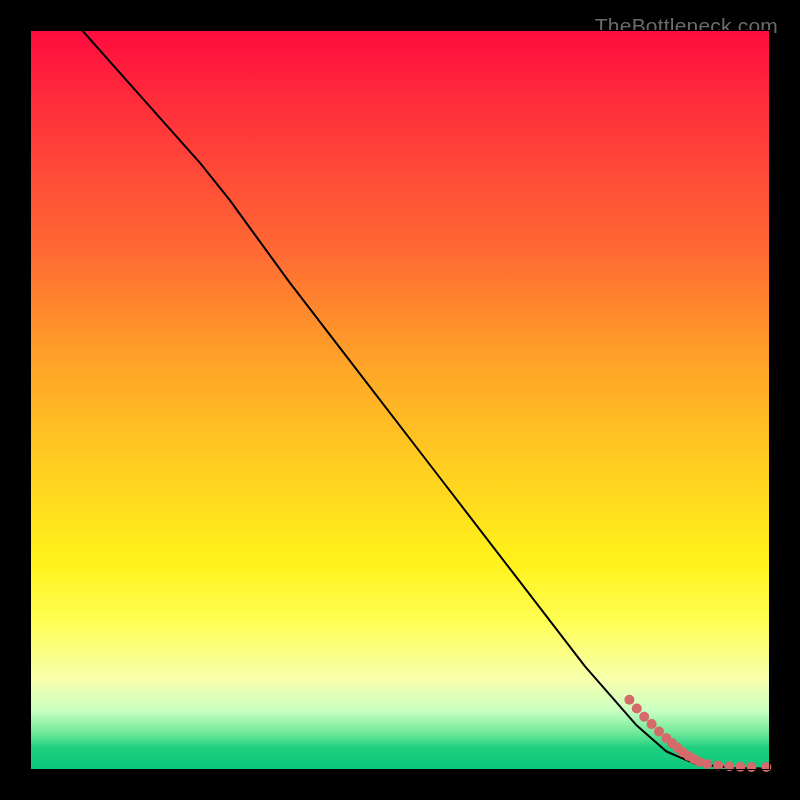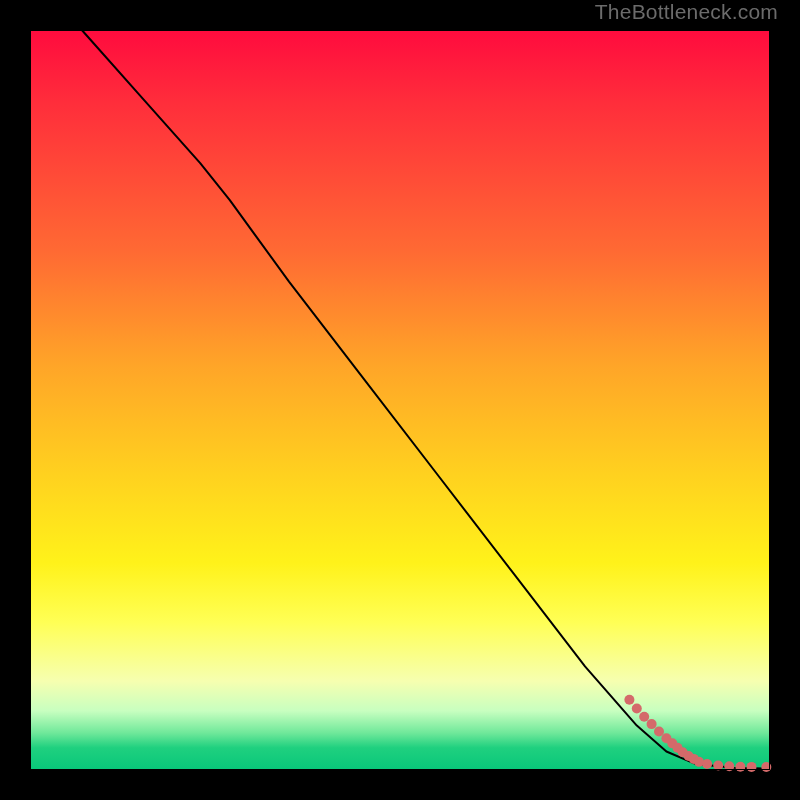--- a/index.html
+++ b/index.html
@@ -11,21 +11,21 @@
     overflow: hidden;
     font-family: Arial, Helvetica, sans-serif;
   }
   .stage {
     position: relative;
     width: 800px;
     height: 800px;
   }
   .watermark {
     position: absolute;
-    top: 0;
+    top: 14px;
     right: 22px;
     color: #6b6b6b;
     font-size: 21px;
     font-weight: 400;
     letter-spacing: 0.2px;
     user-select: none;
   }
   .plot {
     position: absolute;
     left: 30px;

